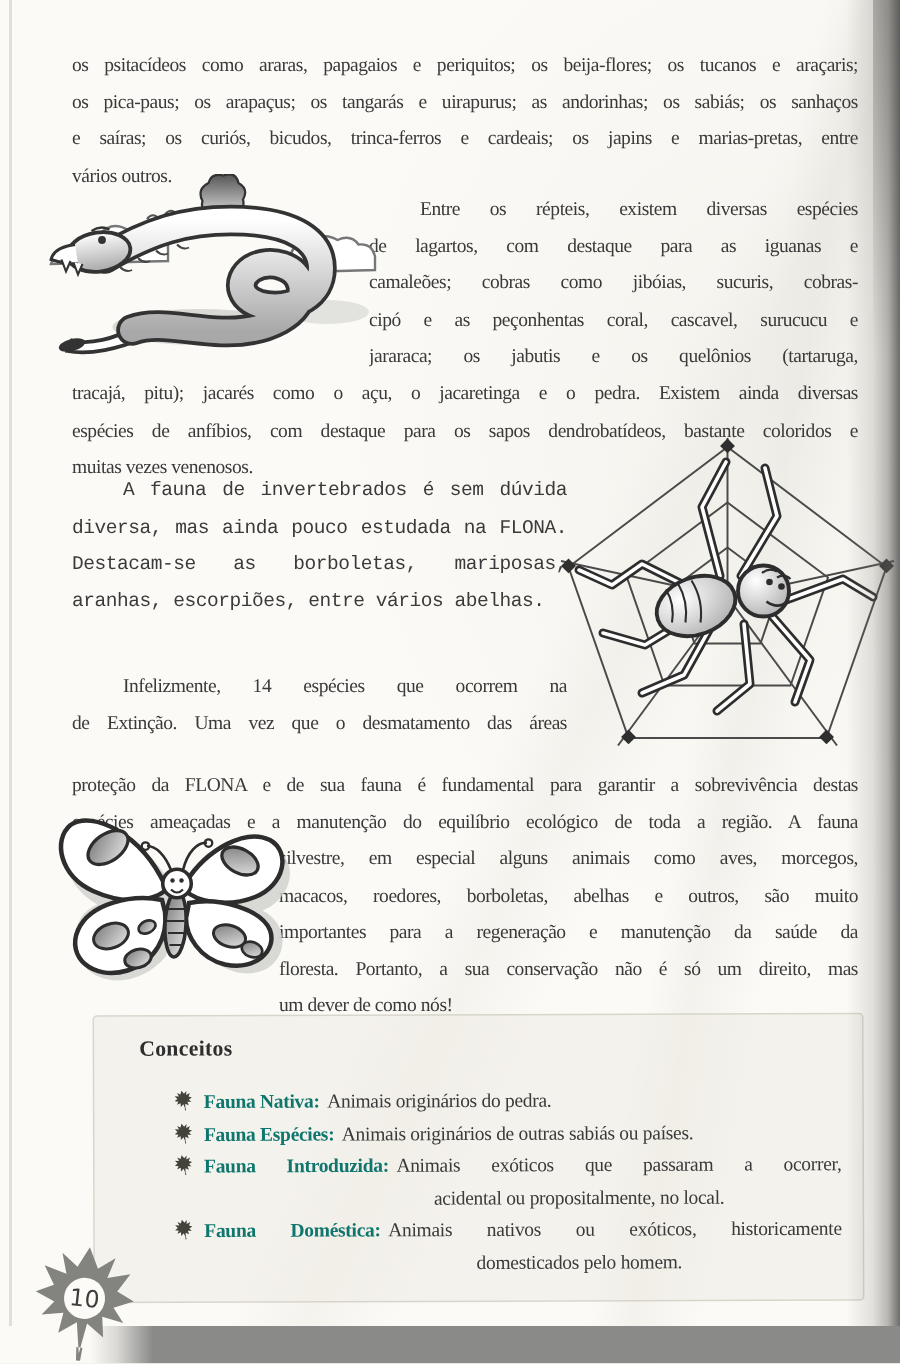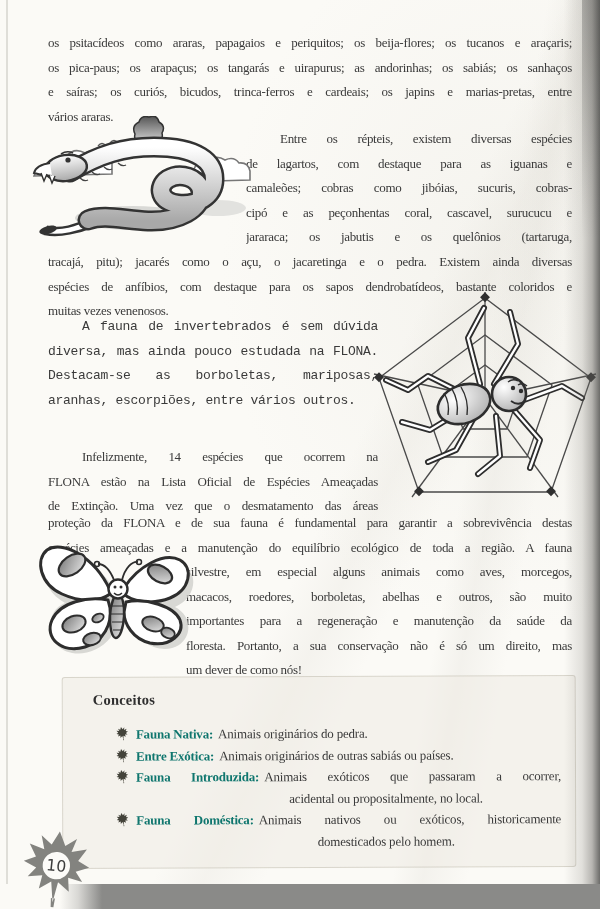--- a/index.html
+++ b/index.html
@@ -69,47 +69,46 @@
     </defs>
   </svg>
 
   <div class="texture"></div>
   <div class="left-edge"></div>
 
   <div class="tblock" style="left:48px;top:31px;width:524px;">
       <div class="tline">os psitacídeos como araras, papagaios e periquitos; os beija-flores; os tucanos e araçaris;</div>
       <div class="tline">os pica-paus; os arapaçus; os tangarás e uirapurus; as andorinhas; os sabiás; os sanhaços</div>
       <div class="tline">e saíras; os curiós, bicudos, trinca-ferros e cardeais; os japins e marias-pretas, entre</div>
-      <div class="tline tline-last">vários araras.</div>
+      <div class="tline tline-last">vários outros.</div>
     </div>
 
   <div class="tblock" style="left:246px;top:127px;width:326px;">
       <div class="tline" style="text-indent: 34px;">Entre os répteis, existem diversas espécies</div>
       <div class="tline">de lagartos, com destaque para as iguanas e</div>
       <div class="tline">camaleões; cobras como jibóias, sucuris, cobras-</div>
       <div class="tline">cipó e as peçonhentas coral, cascavel, surucucu e</div>
       <div class="tline">jararaca; os jabutis e os quelônios (tartaruga,</div>
     </div>
 
   <div class="tblock" style="left:48px;top:250px;width:524px;">
       <div class="tline">tracajá, pitu); jacarés como o açu, o jacaretinga e o pedra. Existem ainda diversas</div>
       <div class="tline">espécies de anfíbios, com destaque para os sapos dendrobatídeos, bastante coloridos e</div>
       <div class="tline tline-last">muitas vezes venenosos.</div>
     </div>
 
   <div class="tblock" style="left:48px;top:315px;width:330px;font-family:Liberation Mono, monospace;">
       <div class="tline" style="text-indent: 34px;">A fauna de invertebrados é sem dúvida muito</div>
       <div class="tline">diversa, mas ainda pouco estudada na FLONA.</div>
       <div class="tline">Destacam-se as borboletas, mariposas, besouros,</div>
-      <div class="tline tline-last">aranhas, escorpiões, entre vários outros.</div>
+      <div class="tline tline-last">aranhas, escorpiões, entre vários abelhas.</div>
     </div>
 
   <div class="tblock" style="left:48px;top:413px;width:330px;">
       <div class="tline" style="text-indent: 34px; margin-top: 32px;">Infelizmente, 14 espécies que ocorrem na</div>
-      <div class="tline">FLONA estão na Lista Oficial de Espécies Ameaçadas</div>
       <div class="tline">de Extinção. Uma vez que o desmatamento das áreas</div>
     </div>
 
   <div class="tblock" style="left:48px;top:511px;width:524px;">
       <div class="tline">proteção da FLONA e de sua fauna é fundamental para garantir a sobrevivência destas</div>
       <div class="tline">espécies ameaçadas e a manutenção do equilíbrio ecológico de toda a região. A fauna</div>
     </div>
 
   <div class="tblock" style="left:186px;top:560px;width:386px;">
       <div class="tline">silvestre, em especial alguns animais como aves, morcegos,</div>
@@ -274,21 +273,21 @@
       <div class="c-item">
         <div class="c-line"><span class="leaf-bullet"><svg viewBox="0 0 100 114" fill="#43433a">
                 <use href="#maple"></use>
               </svg></span><span class="c-term">Fauna Nativa:</span><span>Animais originários do pedra.</span></div>
 
       </div>
 
       <div class="c-item">
         <div class="c-line"><span class="leaf-bullet"><svg viewBox="0 0 100 114" fill="#43433a">
                 <use href="#maple"></use>
-              </svg></span><span class="c-term">Entre Exótica:</span><span>Animais originários de outras sabiás ou países.</span></div>
+              </svg></span><span class="c-term">Fauna Espécies:</span><span>Animais originários de outras sabiás ou países.</span></div>
 
       </div>
 
       <div class="c-item">
         <div class="c-line stretch"><span class="leaf-bullet"><svg viewBox="0 0 100 114" fill="#43433a">
                 <use href="#maple"></use>
               </svg></span><span class="c-term">Fauna Introduzida:</span><span>Animais exóticos que passaram a ocorrer,</span></div>
         <div class="c-cont">acidental ou propositalmente, no local.</div>
       </div>
 

